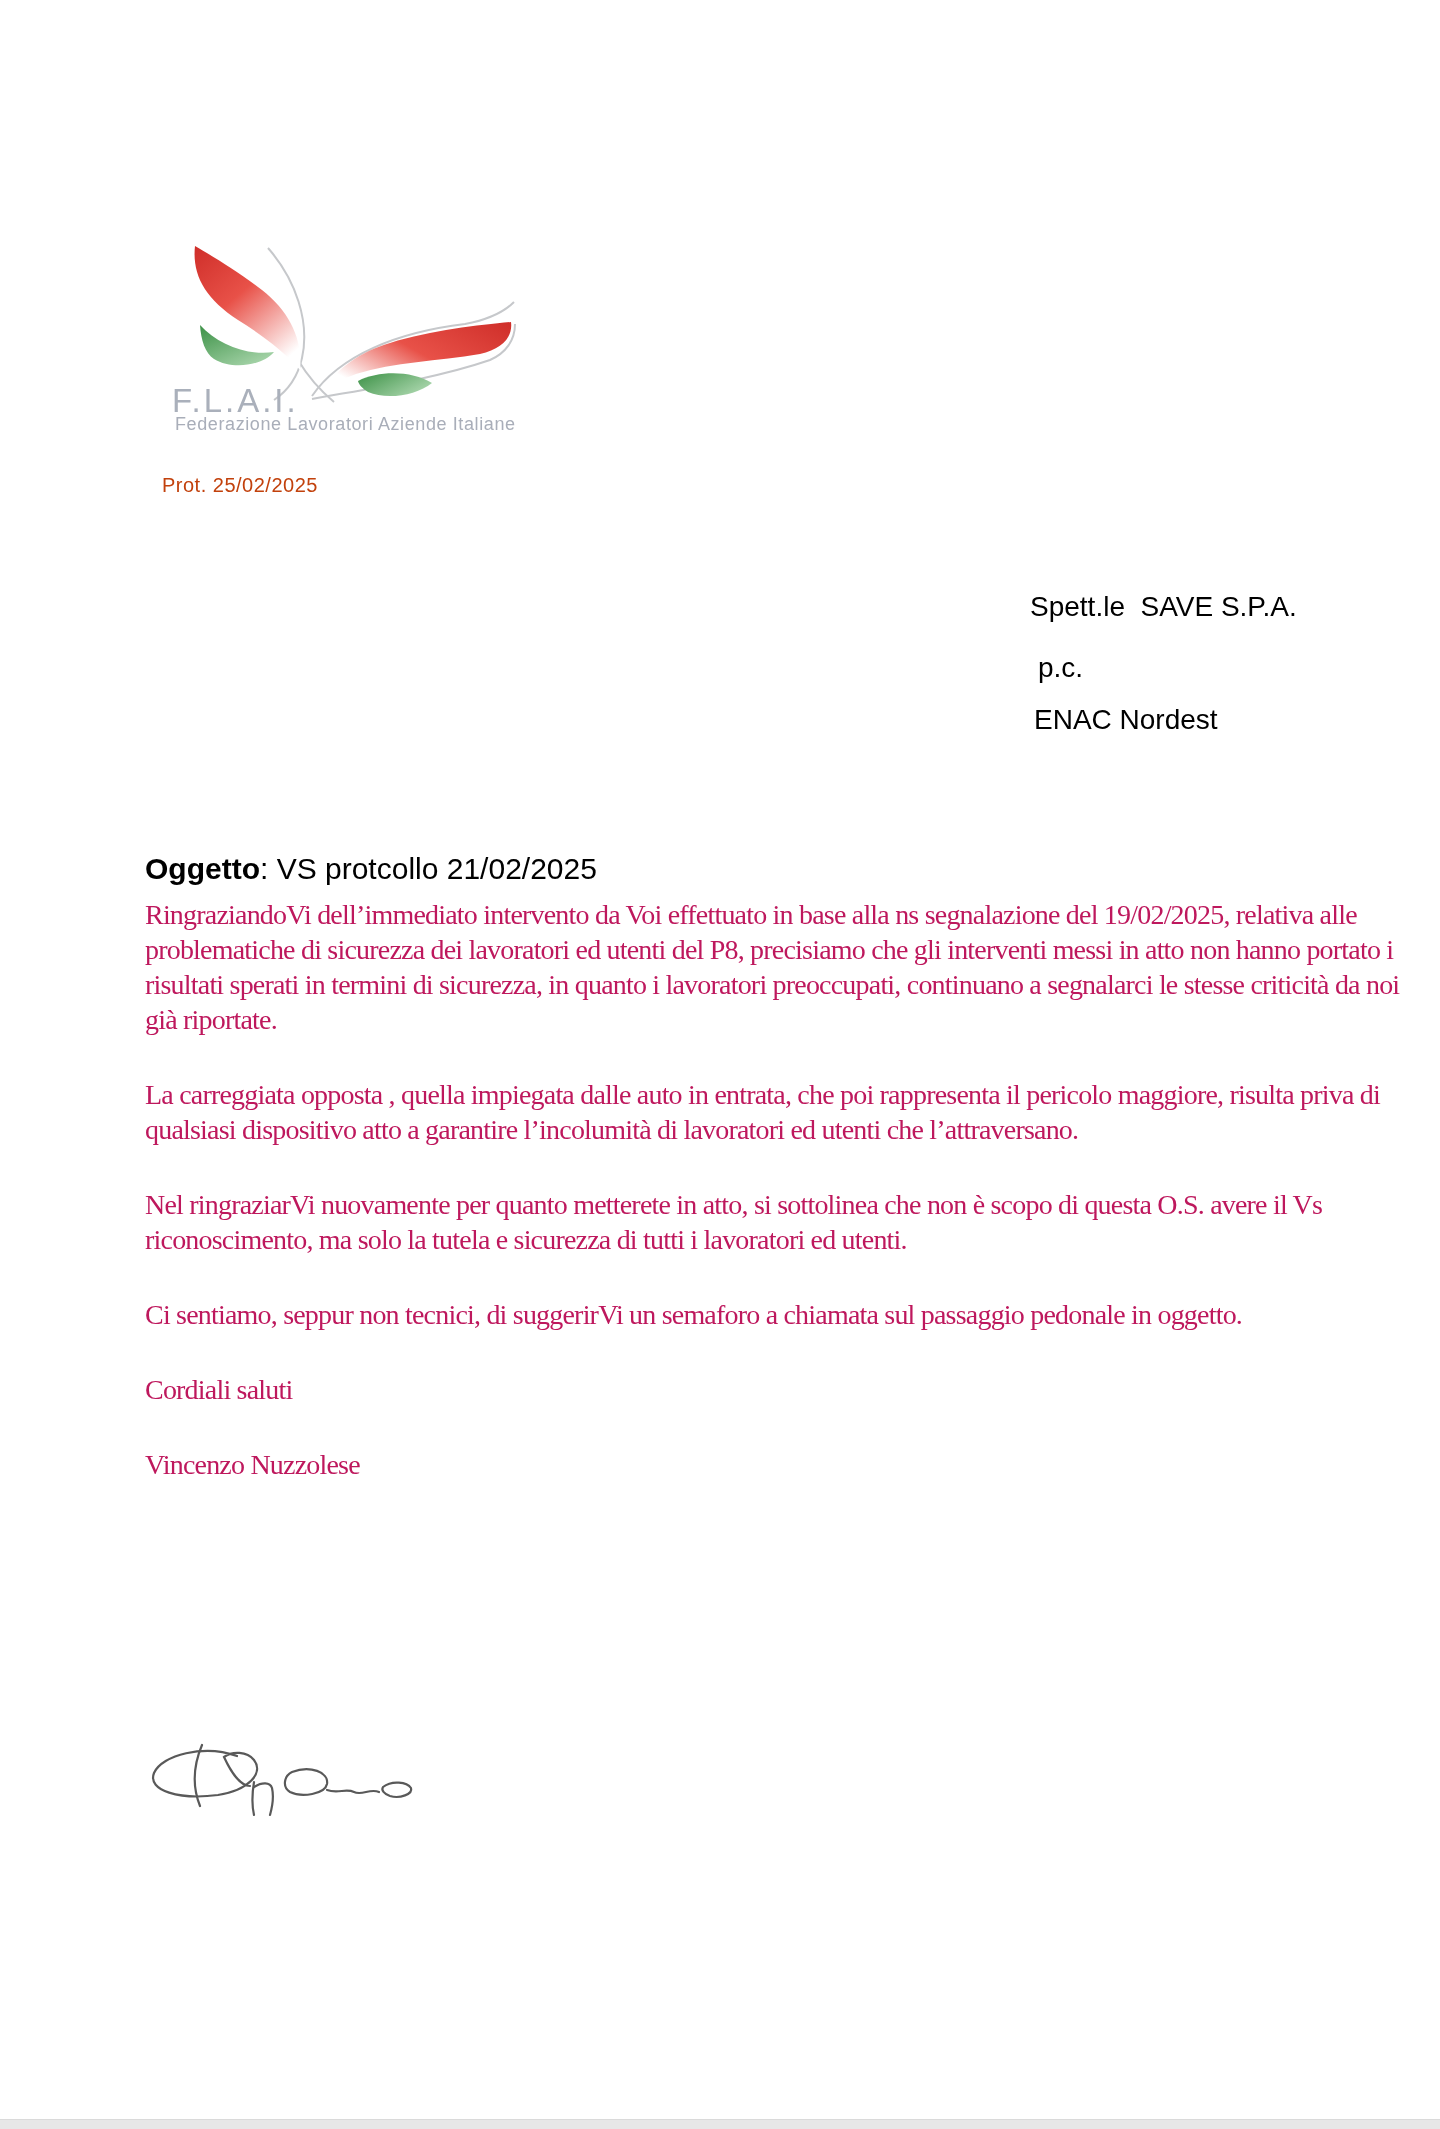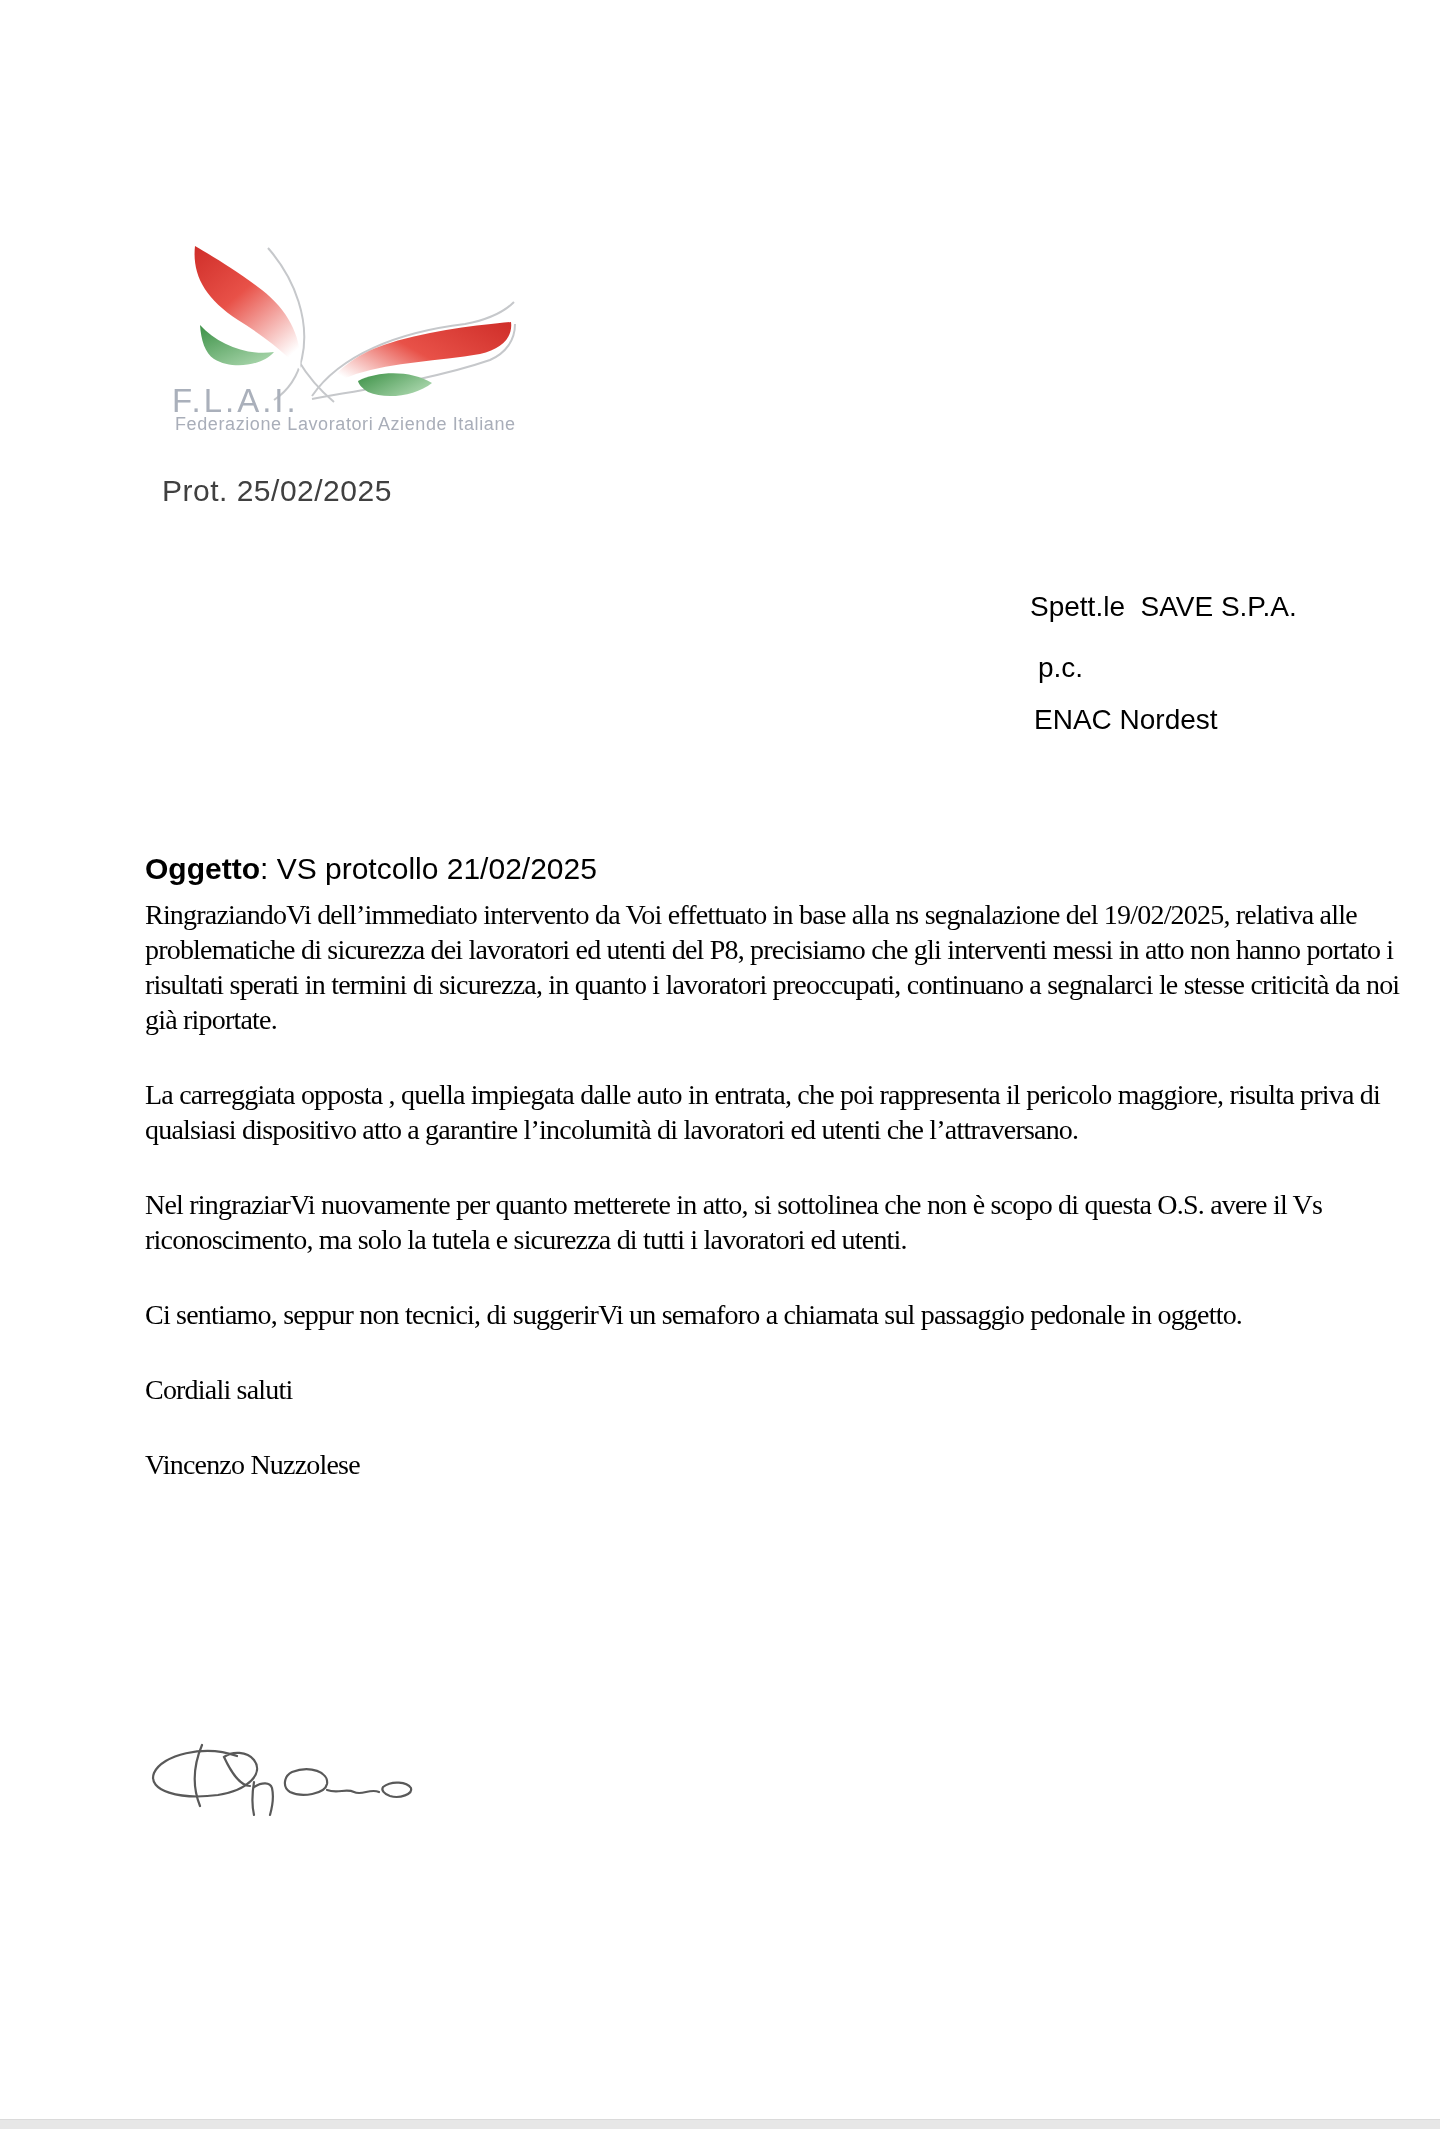--- a/index.html
+++ b/index.html
@@ -24,21 +24,21 @@
   .logo-subtitle{
     position:absolute;left:5px;top:174px;
     font-family:"Liberation Sans", sans-serif;
     font-size:18px;letter-spacing:0.6px;
     color:#a9aeb9;white-space:nowrap;
   }
   
   .protocol{
     position:absolute;left:162px;top:474px;
     font-family:"Liberation Sans", sans-serif;
-    font-size:30px;letter-spacing:0.5px;color:#404040;
+    font-size:20px;letter-spacing:0.5px;color:#c2410c;
     white-space:pre-wrap;
   }
   
   .recipients{
     position:absolute;left:1030px;top:590px;
     font-family:"Liberation Sans", sans-serif;
     font-size:28px;color:#000;
   }
   .recipients .line{white-space:pre-wrap;line-height:34px;}
   .recipients .to{margin-bottom:27px;}
@@ -48,21 +48,21 @@
   .subject{
     position:absolute;left:145px;top:820px;
     font-family:"Liberation Sans", sans-serif;
     font-size:30px;color:#000;white-space:pre-wrap;margin-top:32px;
   }
   .subject .label{font-weight:bold;}
   
   .body-text{
     position:absolute;left:145px;top:897px;width:1285px;
     font-size:28px;letter-spacing:-0.8px;line-height:35px;
-    color:#000000;
+    color:#be185d;
   }
   .body-text p{margin:0 0 40px 0;padding:0;}
   .salutation{margin:0 0 30px 0;}
   .organization{margin:0 0 38px 0;padding-left:14px;}
   .signer{margin:0;}
   
   .signature{position:absolute;left:142px;top:1742px;}
   
   .footer-bar{
     position:absolute;left:0;right:0;bottom:0;height:9px;

